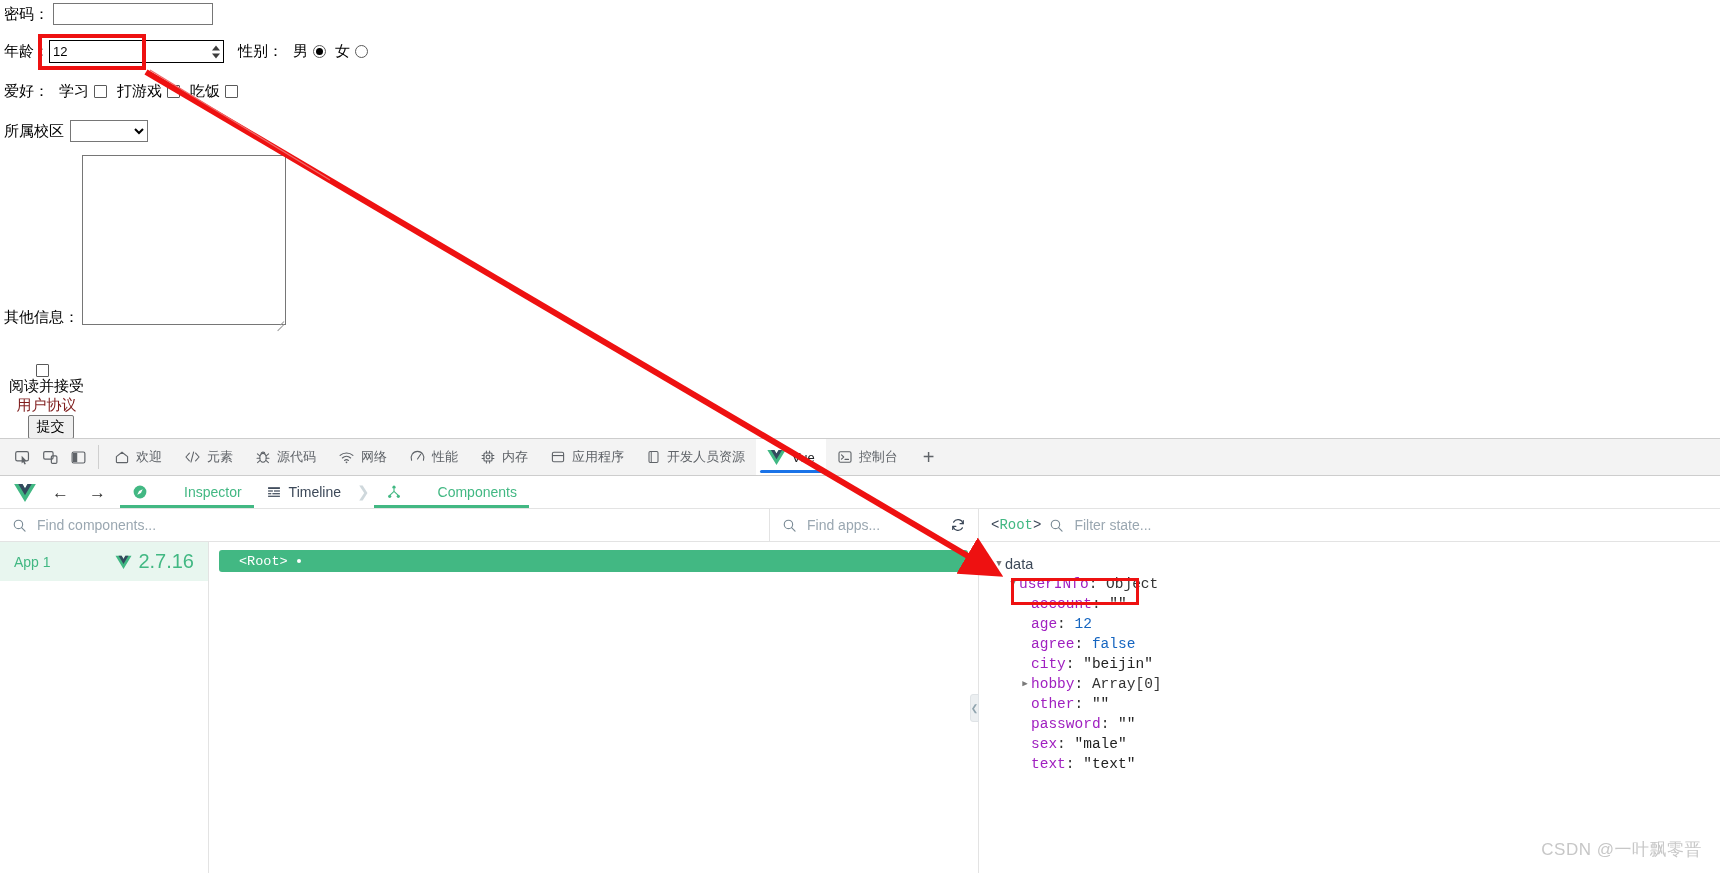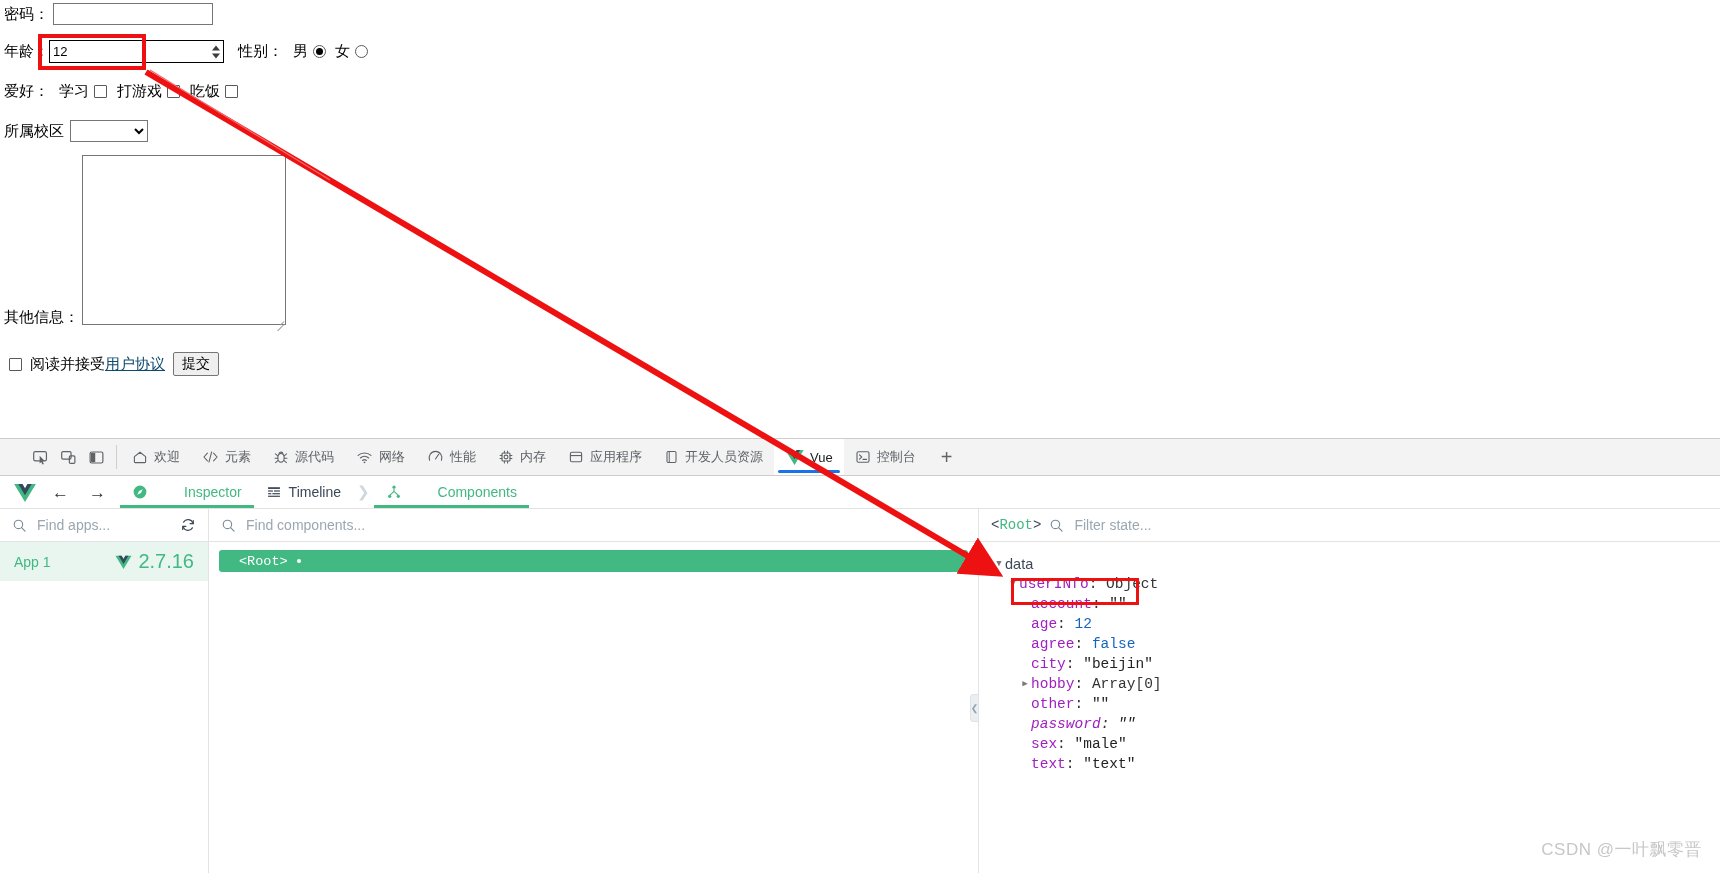--- a/index.html
+++ b/index.html
@@ -75,21 +75,21 @@
     font-family:"Liberation Sans", sans-serif; font-size:13px;
   }
   .ta-wrap { position:relative; }
   .ta-grip { position:absolute; right:2px; bottom:2px; width:9px; height:9px; pointer-events:none; }
   .ta-grip:before, .ta-grip:after {
     content:""; position:absolute; right:0; background:#9a9a9a; height:1px; transform-origin:right;
   }
   .ta-grip:before { width:9px; bottom:1px; transform:rotate(-45deg); }
   .ta-grip:after  { width:5px; bottom:4px; transform:rotate(-45deg); }
 
-  a.agree-link { color:#0c4a6e; text-decoration:underline; cursor:pointer; }
+  a.agree-link { color:#7f1d1d; cursor:pointer; }
 
   button.btn {
     font-family:"Liberation Sans", sans-serif;
     font-size:14px;
     background:#efefef;
     border:1px solid #767676;
     border-radius:2px;
     padding:2px 8px;
     cursor:pointer;
     color:#000;
@@ -106,21 +106,21 @@
   
   #devtools {
     position:absolute; left:0; top:438px; width:1720px; height:435px;
     background:#fff;
     border-top:1px solid #cdcdcd;
     font-family:"Liberation Sans", sans-serif;
   }
   #dt-tabbar {
     height:37px; display:flex; align-items:stretch;
     background:#f3f3f3; border-bottom:1px solid #cdcdcd;
-    padding:0 20px;
+    padding:0 2px;
   }
   .dt-panelicons { display:flex; align-items:center; gap:4px; padding:0 6px 0 8px; }
   .dt-panelicon { width:24px; height:24px; display:flex; align-items:center; justify-content:center; cursor:pointer; border-radius:3px; }
   .dt-sep { width:1px; background:#cfcfcf; margin:6px 4px 6px 2px; }
   .dt-tabs { display:flex; align-items:stretch; }
   .dt-tab {
     display:flex; align-items:center; gap:6px;
     padding:0 11px; cursor:pointer;
     font-size:13px; color:#5f6368; white-space:nowrap;
     position:relative;
@@ -259,21 +259,21 @@
   </div>
 
   <div class="form-row" style="left:4px; top:155px; align-items:flex-end;">
     <span class="lbl" style="margin-bottom:1px;">其他信息：</span>
     <span class="ta-wrap" style="margin-left:3px;">
       <textarea class="ta" style=""></textarea>
       <span class="ta-grip"></span>
     </span>
   </div>
 
-  <div class="form-row" style="left:9px; top:352px;">
+  <div class="form-row" style="left:9px; top:364px;flex-direction:column;">
     <span class="cbx" style="margin:0 8px 0 0;"></span>
     <span class="lbl">阅读并接受</span>
     <a class="agree-link">用户协议</a>
     <button class="btn" style="margin-left:8px;">提交</button>
   </div>
 </div>
 
 <div id="devtools">
 
   <div id="dt-tabbar">
@@ -444,43 +444,43 @@
             <circle cx="4.6" cy="15.4" r="2" fill="#42b883"></circle>
             <circle cx="15.4" cy="15.4" r="2" fill="#42b883"></circle>
             <path d="M10 6v3.2M10 9.2L5 13.8M10 9.2l5 4.6" stroke="#42b883" stroke-width="1.4" fill="none"></path>
           </svg>
       </span>
       <span>Components</span>
     </div>
   </div>
 
   <div id="search-row">
+    <div class="search-cell" id="comps-search">
+      <span>
+        <svg width="15" height="15" viewBox="0 0 20 20">
+            <circle cx="8.6" cy="8.6" r="5.6" fill="none" stroke="#7a8a95" stroke-width="1.5"></circle>
+            <path d="M12.8 12.8L17.4 17.4" stroke="#7a8a95" stroke-width="1.6" stroke-linecap="round"></path>
+          </svg>
+      </span>
+      <input placeholder="Find components..." style="">
+    </div>
     <div class="search-cell" id="apps-search">
       <span>
         <svg width="15" height="15" viewBox="0 0 20 20">
             <circle cx="8.6" cy="8.6" r="5.6" fill="none" stroke="#7a8a95" stroke-width="1.5"></circle>
             <path d="M12.8 12.8L17.4 17.4" stroke="#7a8a95" stroke-width="1.6" stroke-linecap="round"></path>
           </svg>
       </span>
       <input placeholder="Find apps..." style="">
       <span class="refresh-btn">
         <svg width="16" height="16" viewBox="0 0 20 20">
             <path d="M16.2 8.2A6.4 6.4 0 0 0 4.5 6.4M3.8 11.8a6.4 6.4 0 0 0 11.7 1.8" fill="none" stroke="#3c4858" stroke-width="1.5" stroke-linecap="round"></path>
             <path d="M16.6 4.4v4h-4M3.4 15.6v-4h4" fill="none" stroke="#3c4858" stroke-width="1.5" stroke-linecap="round" stroke-linejoin="round"></path>
           </svg>
       </span>
-    </div>
-    <div class="search-cell" id="comps-search">
-      <span>
-        <svg width="15" height="15" viewBox="0 0 20 20">
-            <circle cx="8.6" cy="8.6" r="5.6" fill="none" stroke="#7a8a95" stroke-width="1.5"></circle>
-            <path d="M12.8 12.8L17.4 17.4" stroke="#7a8a95" stroke-width="1.6" stroke-linecap="round"></path>
-          </svg>
-      </span>
-      <input placeholder="Find components..." style="">
     </div>
     <div class="search-cell" id="state-search">
       <span class="root-chip">
         <span class="ang">&lt;</span><span class="nm">Root</span><span class="ang">&gt;</span>
       </span>
       <span>
         <svg width="15" height="15" viewBox="0 0 20 20">
             <circle cx="8.6" cy="8.6" r="5.6" fill="none" stroke="#7a8a95" stroke-width="1.5"></circle>
             <path d="M12.8 12.8L17.4 17.4" stroke="#7a8a95" stroke-width="1.6" stroke-linecap="round"></path>
           </svg>
@@ -544,21 +544,21 @@
 
       <div class="state-line" style="padding-left:34px;">
         <span class="caret">▶</span>
         <span class="k">hobby</span><span class="v-obj">: </span><span class="v-obj">Array[0]</span>
       </div>
 
       <div class="state-line" style="padding-left:46px;">
         <span class="k">other</span><span class="v-obj">: </span><span class="v-str">""</span>
       </div>
 
-      <div class="state-line" style="padding-left:46px;font-style:italic;">
+      <div class="state-line" style="padding-left:46px;">
         <span class="k">password</span><span class="v-obj">: </span><span class="v-str">""</span>
       </div>
 
       <div class="state-line" style="padding-left:46px;">
         <span class="k">sex</span><span class="v-obj">: </span><span class="v-str">"male"</span>
       </div>
 
       <div class="state-line" style="padding-left:46px;">
         <span class="k">text</span><span class="v-obj">: </span><span class="v-str">"text"</span>
       </div>

